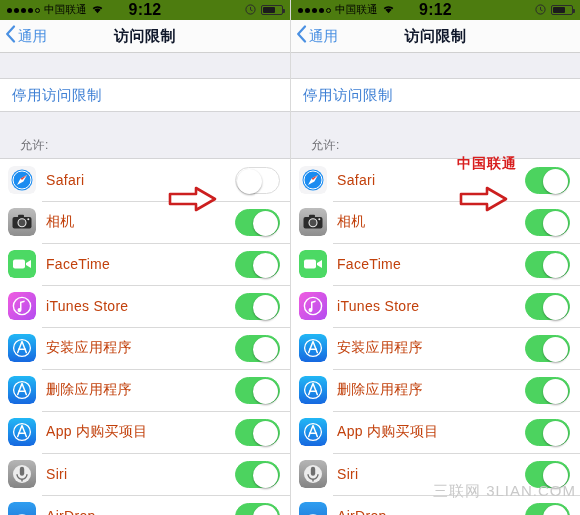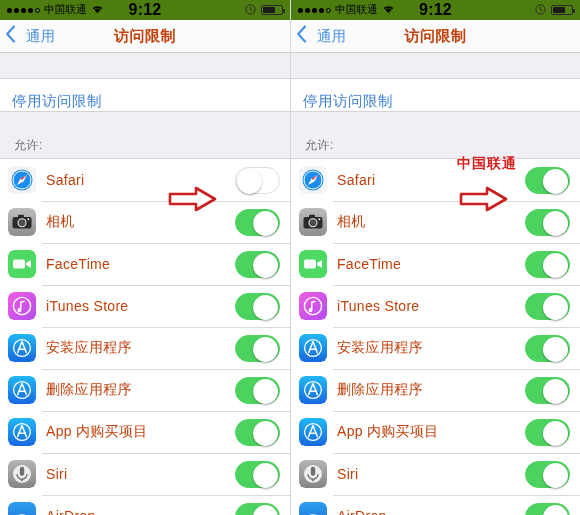--- a/index.html
+++ b/index.html
@@ -32,43 +32,43 @@
   .sb-right{ margin-left:auto; display:flex; align-items:center; gap:5px; }
   .batt{ position:relative; width:22px; height:10px; border:1px solid #2b2b2b; border-radius:2px; }
   .batt::after{ content:""; position:absolute; right:-3px; top:3px; width:2px; height:4px; background:#2b2b2b; border-radius:0 1px 1px 0; }
   .batt-fill{ position:absolute; left:1px; top:1px; bottom:1px; width:62%; background:#1b1b1b; border-radius:1px; }
 
   
   .navbar{
     height:33px; background:#fbfbfb; position:relative;
     display:flex; align-items:center; border-bottom:1px solid #d0d0d0;
   }
-  .nav-back{ display:flex; align-items:center; padding-left:5px; gap:10px; cursor:pointer; }
+  .nav-back{ display:flex; align-items:center; padding-left:5px; gap:2px; cursor:pointer; }
   .chev{ display:block; }
   .nav-back-label{ color:#4a90e2; font-size:14.5px; }
   .nav-title{
     position:absolute; left:0; right:0; text-align:center;
-    font-size:15px; color:#c2410c; font-weight:600; letter-spacing:.5px;
+    font-size:15px; color:#0f172a; font-weight:600; letter-spacing:.5px;
   }
 
   
   .content{ background:#efeff4; height:462px; position:relative; }
   .gap{ background:#efeff4; }
   .gap.g1{ height:25px; }
   .gap.g2{ height:20px; }
 
   .cell-disable{
-    height:34px; background:#fff; display:flex; align-items:flex-end;
+    height:34px; background:#fff; display:flex; align-items:center;
     padding-left:12px; border-top:1px solid #d4d4d6; border-bottom:1px solid #d4d4d6;
     cursor:pointer;
   }
   .cell-disable span{ color:#3d7fd4; font-size:14.5px; letter-spacing:.5px; }
 
   .section-hdr{
-    height:26px; display:flex; align-items:flex-end; padding:0 0 4px 14px;
+    height:26px; display:flex; align-items:flex-end; padding:0 0 4px 20px;
     font-size:12px; color:#6d6d72; letter-spacing:.5px;
   }
 
   .list{ background:#fff; border-top:1px solid #d4d4d6; }
   .row{
     height:42px; display:flex; align-items:center; padding-left:8px;
     position:relative; background:#fff;
   }
   .row + .row::before{
     content:""; position:absolute; left:42px; right:0; top:0; height:1px; background:#d9d9d9;
@@ -529,15 +529,16 @@
         </div>
     </div>
 
     <div class="anno-text" style="left:166px; top:155px;">中国联通</div>
     <div class="anno-arrow" style="left:168px; top:186px;">
       <svg width="50" height="26" viewBox="0 0 50 26">
         <path d="M2 8 L28 8 L28 2 L47 13 L28 24 L28 18 L2 18 Z" fill="#ffffff" stroke="#cc1f1f" stroke-width="2.6" stroke-linejoin="round"></path>
       </svg>
     </div>
 
+    <div class="watermark">三联网 3LIAN.COM</div>
   </div>
 
 </div>
 
 </body></html>

